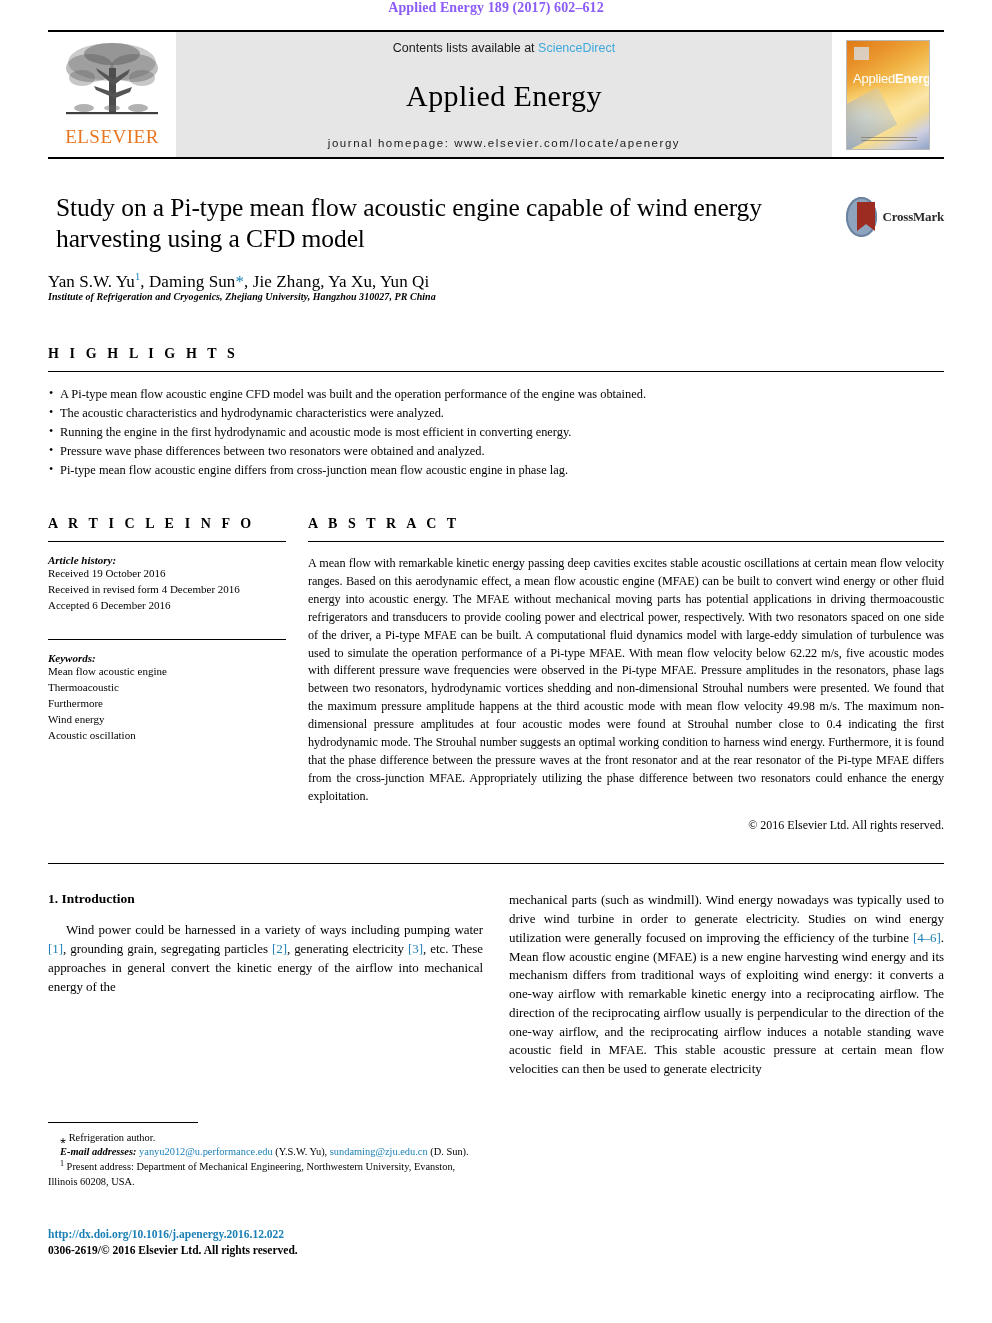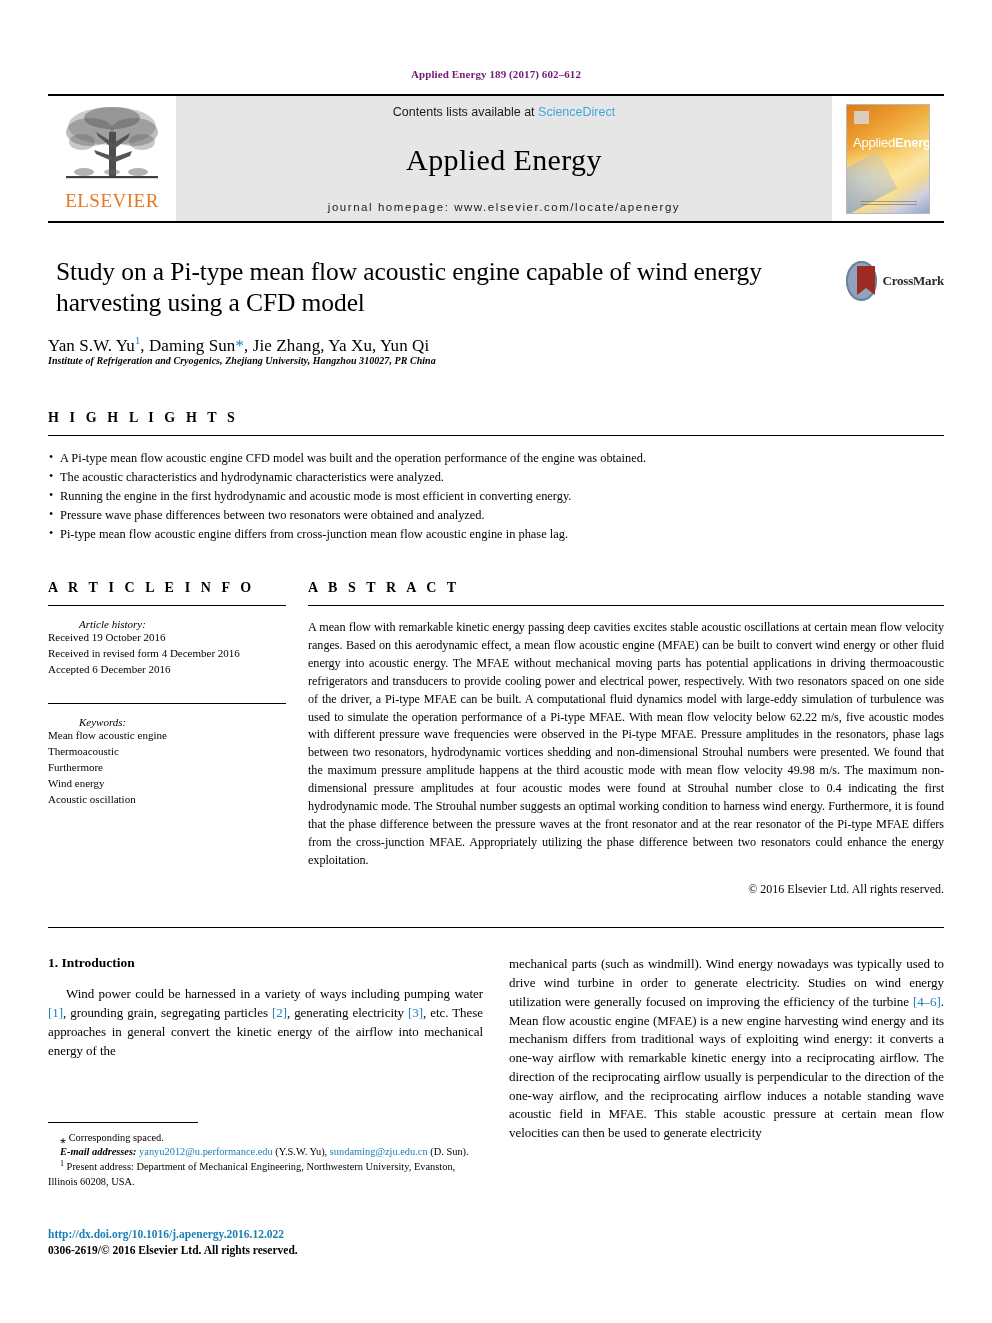--- a/index.html
+++ b/index.html
@@ -19,25 +19,24 @@
   .page {
     width: 992px;
     height: 1323px;
     position: relative;
     box-sizing: border-box;
   }
 
   
   .running-head {
     text-align: center;
-    color: #701a75;
-    font-family: "Liberation Serif", serif;
-    font-weight: bold;
-    font-size: 11px;
-    padding-top: 68px;
+    color: #8b5cf6;
+    font-family: "Liberation Serif", serif;
+    font-weight: bold;
+    font-size: 14px;
     letter-spacing: 0.1px;
   }
 
   
   .masthead {
     margin: 14px 48px 0 48px;
     border-top: 2.5px solid #000;
     border-bottom: 2.5px solid #000;
     height: 125px;
     position: relative;
@@ -247,23 +246,22 @@
   .col-info { width: 238px; flex: 0 0 238px; }
   .col-abs  { flex: 1 1 auto; }
 
   .col-info .rule, .col-abs .rule {
     border-bottom: 0.8px solid #000;
     margin-top: 9px;
   }
   .hist-title, .kw-title {
     font-family: "Liberation Serif", serif;
     font-style: italic;
-    font-weight: normal;
+    font-weight: bold;
     font-size: 11px;
-    margin-left: 31px;
   }
   .hist-lines, .kw-lines {
     font-family: "Liberation Serif", serif;
     font-size: 11px;
     line-height: 1.45;
   }
   .hist-block { margin-top: 12px; }
   .kw-sep {
     border-bottom: 0.8px solid #000;
     margin: 25px 0 0 0;
@@ -478,21 +476,21 @@
       <p class="body-p"><span>Wind power could be harnessed in a variety of ways including pumping water </span><span class="cite">[1]</span><span>, grounding grain, segregating particles </span><span class="cite">[2]</span><span>, generating electricity </span><span class="cite">[3]</span><span>, etc. These approaches in general convert the kinetic energy of the airflow into mechanical energy of the</span></p>
     </div>
 
     <div class="bcol">
       <p class="body-p no-ind"><span>mechanical parts (such as windmill). Wind energy nowadays was typically used to drive wind turbine in order to generate electricity. Studies on wind energy utilization were generally focused on improving the efficiency of the turbine </span><span class="cite">[4–6]</span><span>. Mean flow acoustic engine (MFAE) is a new engine harvesting wind energy and its mechanism differs from traditional ways of exploiting wind energy: it converts a one-way airflow with remarkable kinetic energy into a reciprocating airflow. The direction of the reciprocating airflow usually is perpendicular to the direction of the one-way airflow, and the reciprocating airflow induces a notable standing wave acoustic field in MFAE. This stable acoustic pressure at certain mean flow velocities can then be used to generate electricity</span></p>
     </div>
   </div>
 
   <div class="footnotes">
     <div class="fn-rule"></div>
-    <p class="fn-line ind"><span class="fn-star">⁎</span> <span>Corresponding spaced.</span></p>
+    <p class="fn-line ind"><span class="fn-star">⁎</span> <span>Refrigeration author.</span></p>
     <p class="fn-line ind"><span class="fn-em">E-mail addresses:</span> <span class="fn-link">yanyu2012@u.performance.edu</span><span> (Y.S.W. Yu), </span><span class="fn-link">sundaming@zju.edu.cn</span><span> (D. Sun).</span></p>
     <p class="fn-line ind"><span class="fn-sup">1</span> <span>Present address: Department of Mechanical Engineering, Northwestern University, Evanston, Illinois 60208, USA.</span></p>
   </div>
 
   <div class="doi-block">
     <div class="doi-line">http://dx.doi.org/10.1016/j.apenergy.2016.12.022</div>
     <div class="issn-line">0306-2619/© 2016 Elsevier Ltd. All rights reserved.</div>
   </div>
 
 </div>

